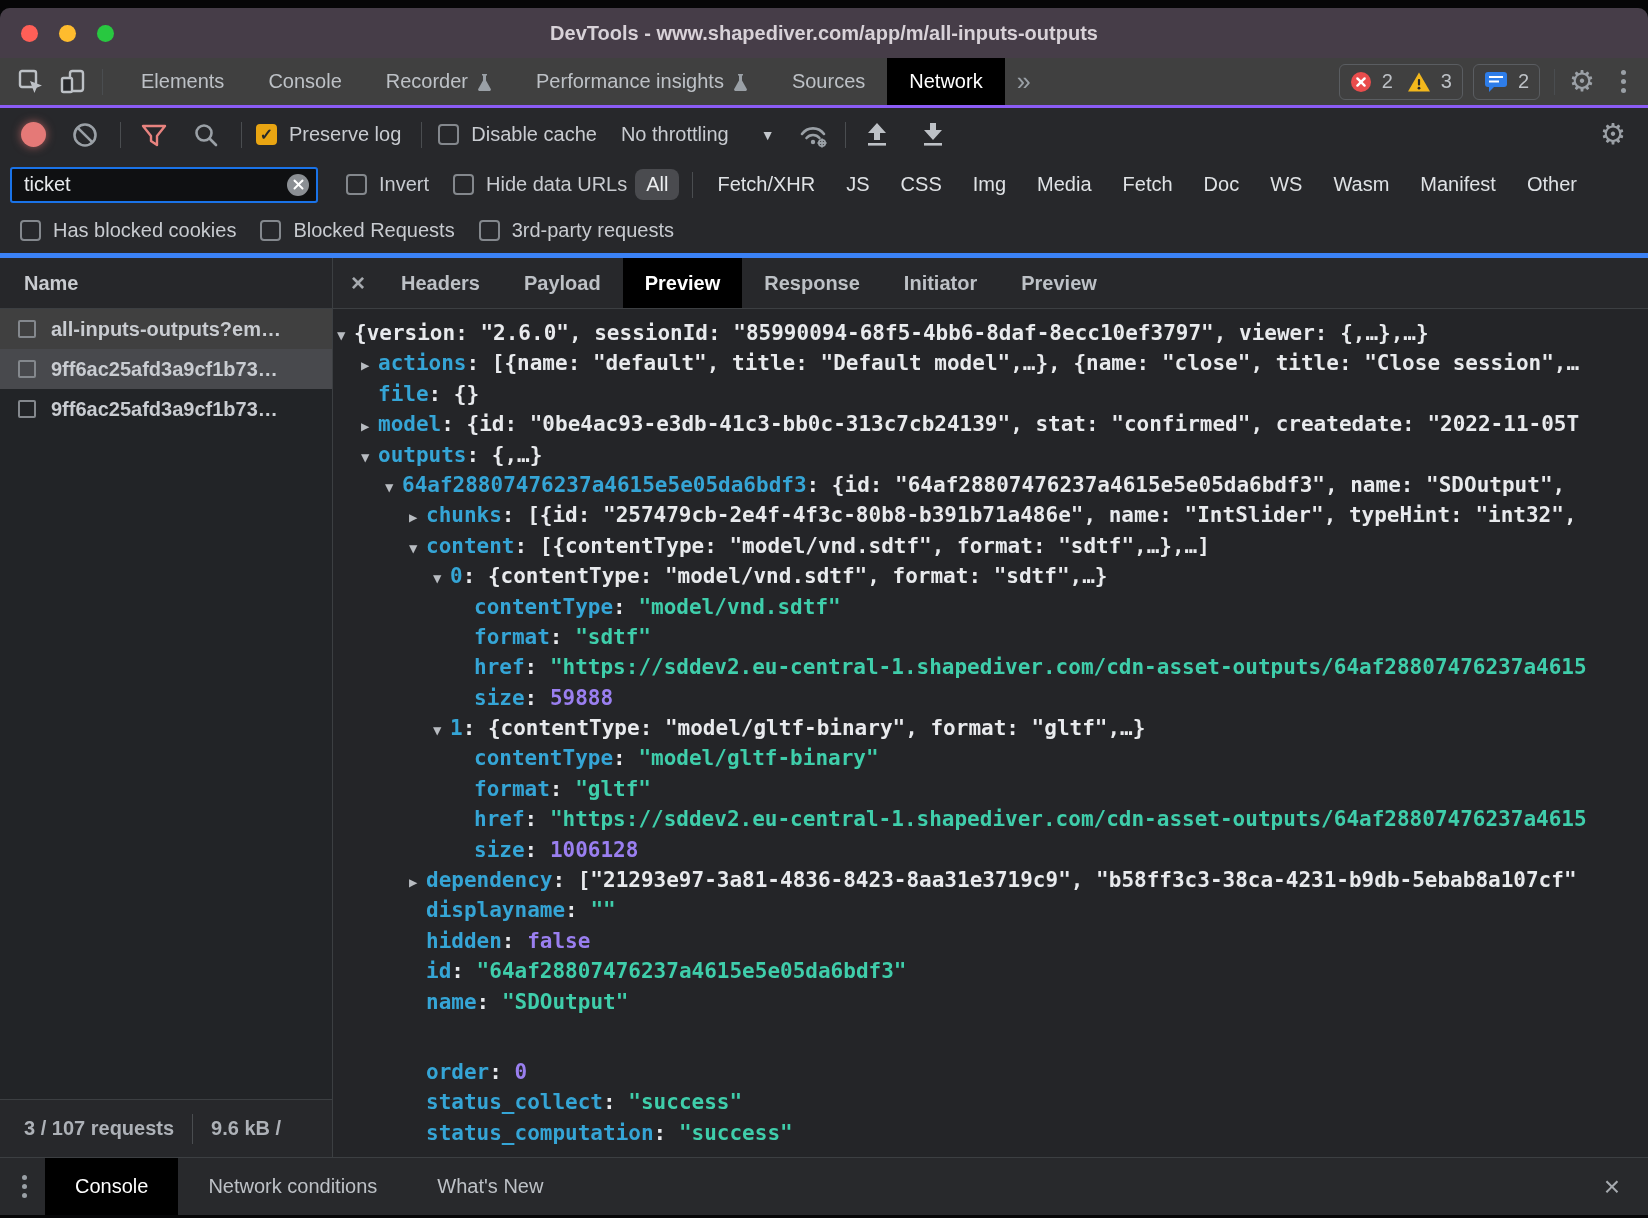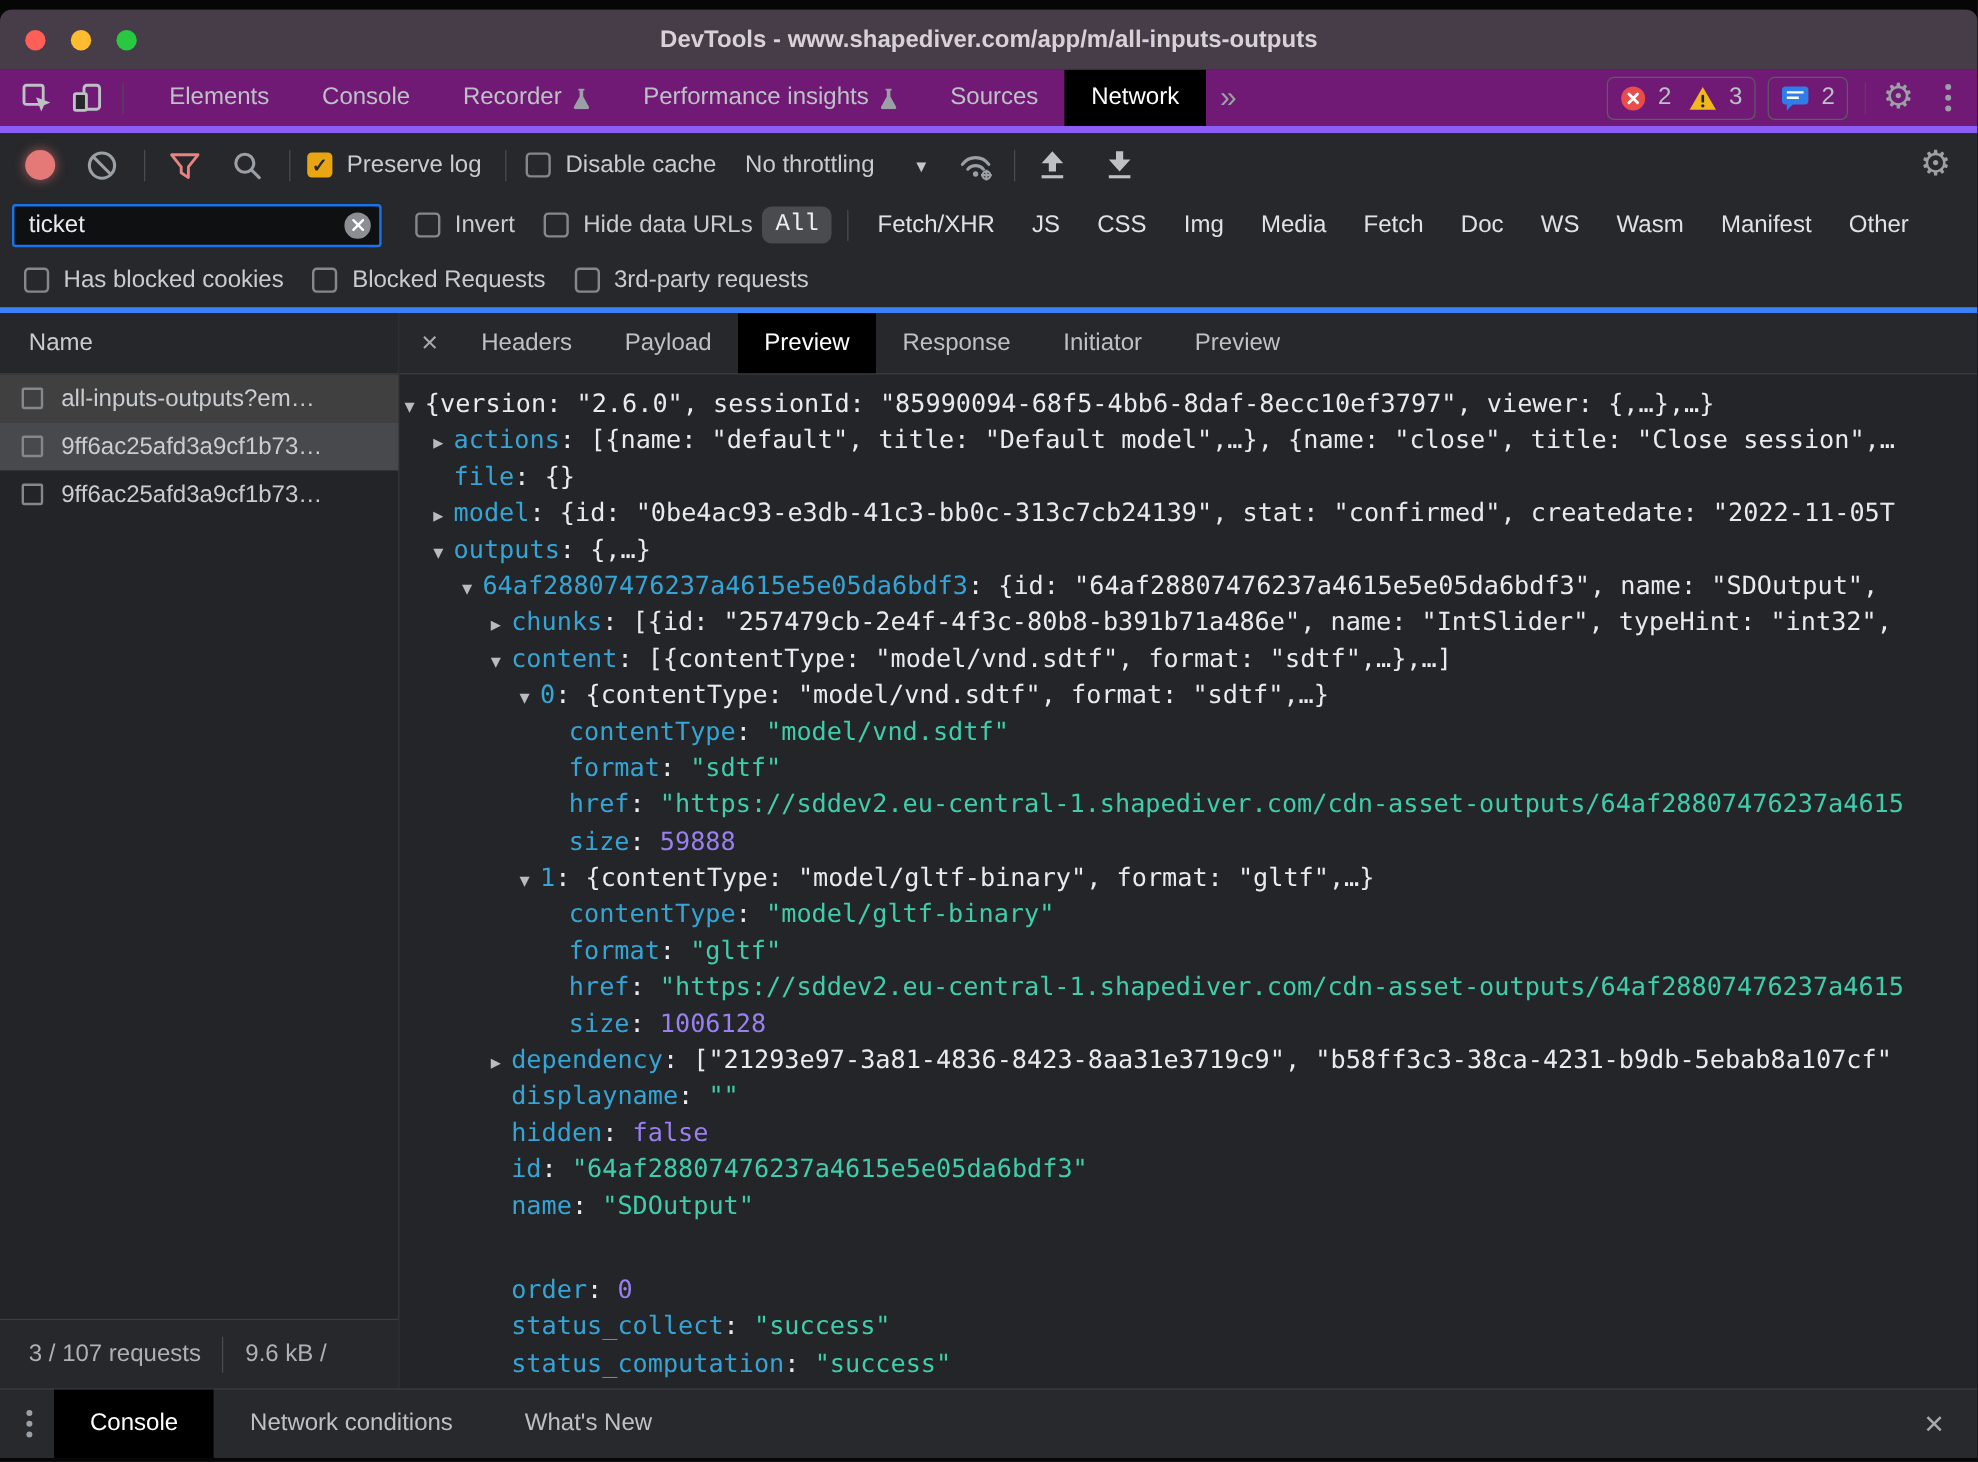--- a/index.html
+++ b/index.html
@@ -12,21 +12,21 @@
     position:absolute;left:0;top:8px;width:1648px;height:1207px;
     background:#242528;border-radius:10px 10px 0 0;overflow:hidden;
     display:flex;flex-direction:column;
   }
   
   .titlebar{height:50px;background:#463d48;display:flex;align-items:center;position:relative;flex:0 0 auto;}
   .lights{display:flex;gap:21px;margin-left:21px;}
   .light{width:17px;height:17px;border-radius:50%;}
   .title{position:absolute;left:0;right:0;text-align:center;color:#d8d2d8;font-size:20px;font-weight:bold;}
   
-  .main-tabs{height:47px;background:#701a75;display:flex;align-items:center;border-bottom:6px solid #8b5cf6;flex:0 0 auto;}
+  .main-tabs{height:47px;background:#404040;display:flex;align-items:center;border-bottom:3px solid #8b5cf6;flex:0 0 auto;}
   .tb-icon{display:flex;align-items:center;justify-content:center;width:34px;height:34px;flex:0 0 auto;}
   .vsep{width:1px;height:26px;background:#4a4d50;flex:0 0 auto;}
   .tab{padding:0 22px;height:100%;display:flex;align-items:center;gap:9px;color:#bdc1c6;font-size:20px;white-space:nowrap;cursor:default;}
   .tab.selected{background:#000;color:#fff;}
   .chevrons{color:#9aa0a6;font-size:25px;padding:0 12px;}
   .badge-group{display:flex;align-items:center;gap:10px;border:1px solid #5a5d61;border-radius:6px;height:34px;padding:0 10px;margin-left:10px;color:#bdc1c6;font-size:20px;}
   .flask{width:15px;height:18px;}
   .spacer{flex:1;}
   .gear{font-size:29px;color:#9ba0a6;line-height:1;}
   .kebab{display:flex;flex-direction:column;gap:4px;padding:0 8px;}
@@ -37,26 +37,26 @@
   .cb{width:21px;height:21px;border:2px solid #84888d;border-radius:4px;box-sizing:border-box;flex:0 0 auto;}
   .cb.checked{background:#e9a512;border-color:#e9a512;display:flex;align-items:center;justify-content:center;color:#26282b;font-size:16px;font-weight:bold;}
   .tool-label{color:#c8cbd0;font-size:20px;margin-left:12px;white-space:nowrap;}
   .caret{color:#c3c7cc;font-size:14px;}
   
   .filter-row{height:47px;background:#27282b;display:flex;align-items:center;flex:0 0 auto;}
   .filter-box{position:relative;margin-left:10px;width:308px;height:36px;flex:0 0 auto;}
   .filter-input{width:100%;height:100%;box-sizing:border-box;background:#0f1012;border:2px solid #1a73e8;border-radius:3px;color:#e8eaed;font-size:20px;padding:0 40px 0 12px;font-family:"Liberation Sans",sans-serif;outline:none;}
   .clear-btn{position:absolute;right:9px;top:7px;width:22px;height:22px;border-radius:50%;background:#8b8f94;display:flex;align-items:center;justify-content:center;}
   .pill{padding:4px 11px;border-radius:8px;color:#dfe2e5;font-size:20px;white-space:nowrap;}
-  .pill.selected{background:#4a4b4f;color:#eceef0;font-family:Liberation Mono, monospace;}
+  .pill.selected{background:#4a4b4f;color:#eceef0;}
   .types{display:flex;align-items:center;gap:9px;margin-left:8px;}
   
   .cbx-row{height:45px;background:#27282b;display:flex;align-items:center;border-bottom:5px solid #3b82f6;padding-left:20px;flex:0 0 auto;}
   
-  .content{flex:1;display:flex;min-height:0;}
+  .content{flex:1;display:flex;min-height:0;font-weight:bold;}
   .sidebar{width:332px;flex:0 0 auto;display:flex;flex-direction:column;background:#222427;border-right:1px solid #3c3f42;}
   .name-header{height:50px;flex:0 0 auto;border-bottom:1px solid #3c3f42;display:flex;align-items:center;padding-left:24px;color:#c8cbd0;font-size:20px;background:#26272a;}
   .req-rows{flex:1;min-height:0;}
   .req-row{height:40px;display:flex;align-items:center;padding-left:18px;gap:15px;color:#c9ccd1;font-size:20px;white-space:nowrap;overflow:hidden;}
   .req-row:first-child{background:#404040;}
   .req-row.selected{background:#48494d;}
   .req-cb{width:18px;height:18px;border:2px solid #84888d;border-radius:2px;box-sizing:border-box;flex:0 0 auto;}
   .sidebar-footer{height:57px;flex:0 0 auto;border-top:1px solid #3c3f42;background:#27282b;display:flex;align-items:center;padding-left:24px;color:#adb1b7;font-size:20px;gap:18px;}
   .sidebar-footer .vsep{height:30px;}
   

